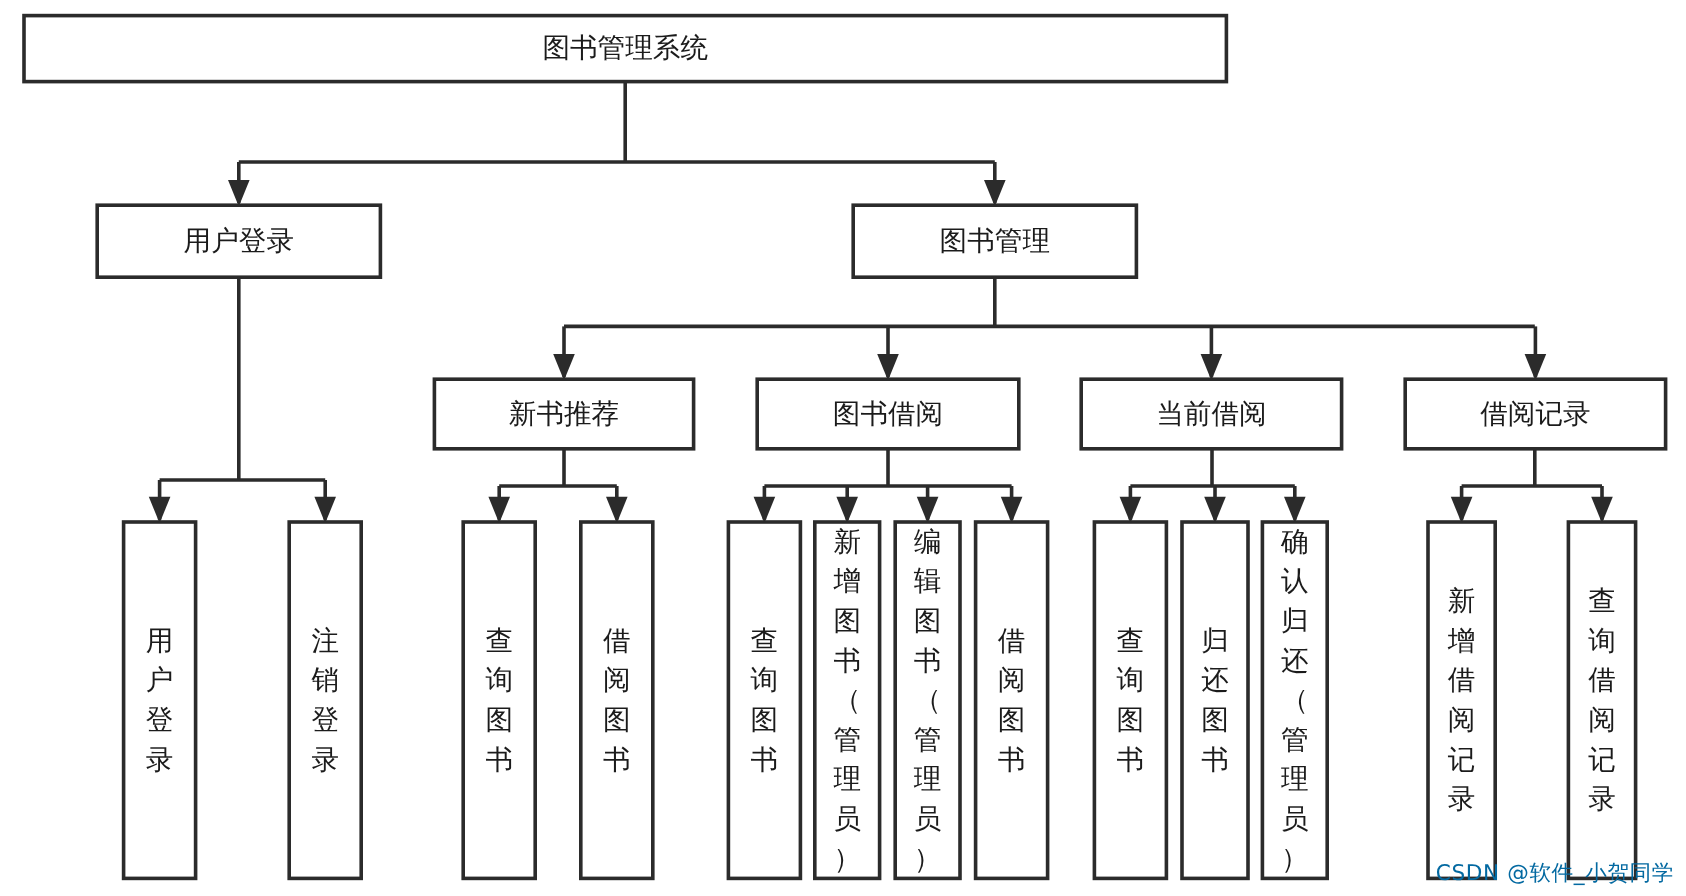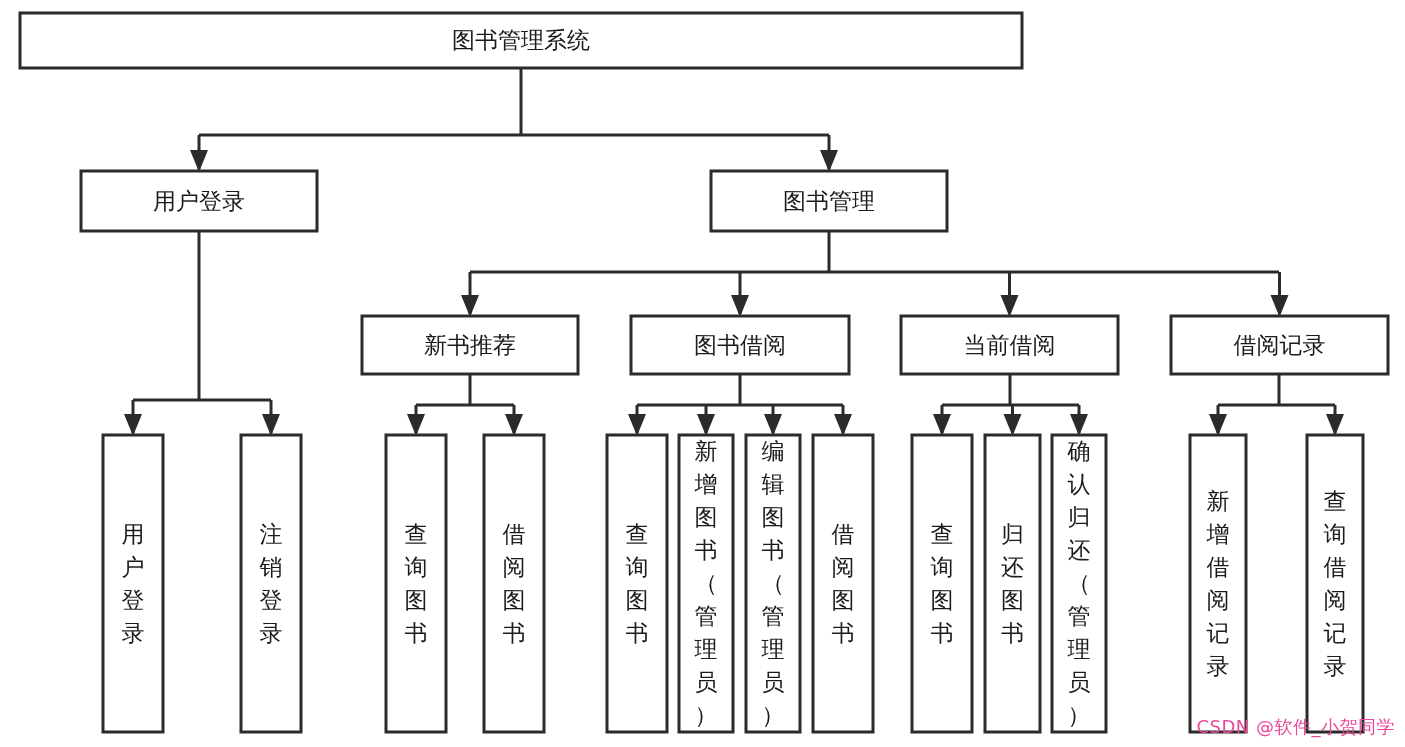--- a/index.html
+++ b/index.html
@@ -52,21 +52,21 @@
     font-size: 23px;
     fill: #1b1b1b;
     text-anchor: middle;
   }
   .watermark {
     position: absolute;
     right: 10px;
     bottom: 8px;
     font-family: "DejaVu Sans", "Liberation Sans", sans-serif;
     font-size: 18px;
-    color: #ec4899;
+    color: #0369a1;
     white-space: nowrap;
     letter-spacing: 0.5px;
     pointer-events: none;
   }
 </style>
 </head>
 <body>
 
 <div id="stage">
   <svg class="diagram" viewBox="0 0 1405 747" xmlns="http://www.w3.org/2000/svg">

